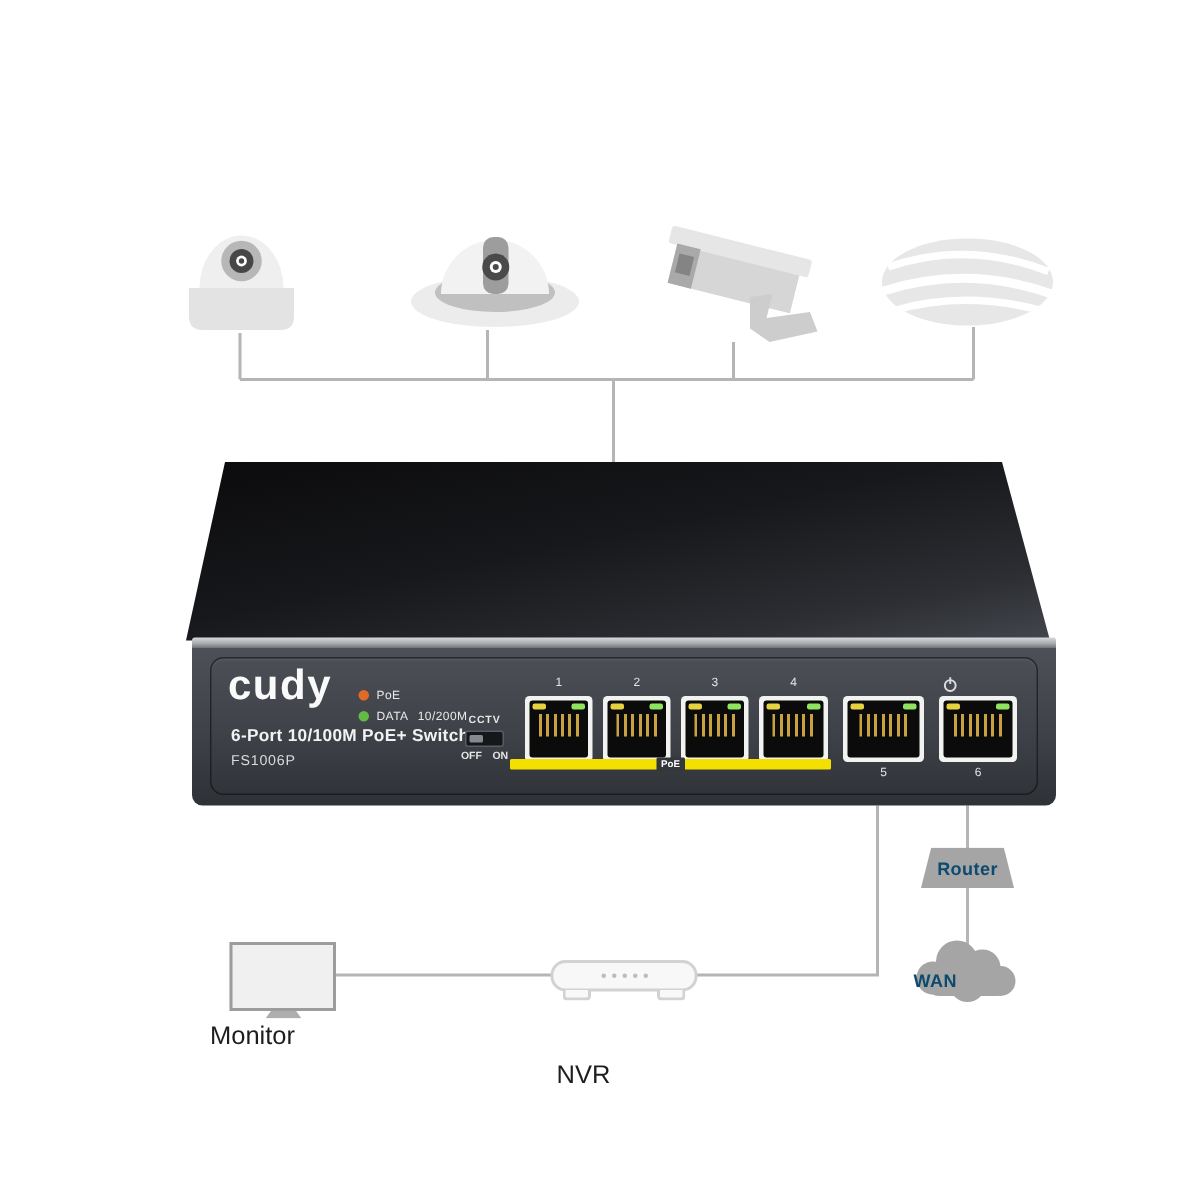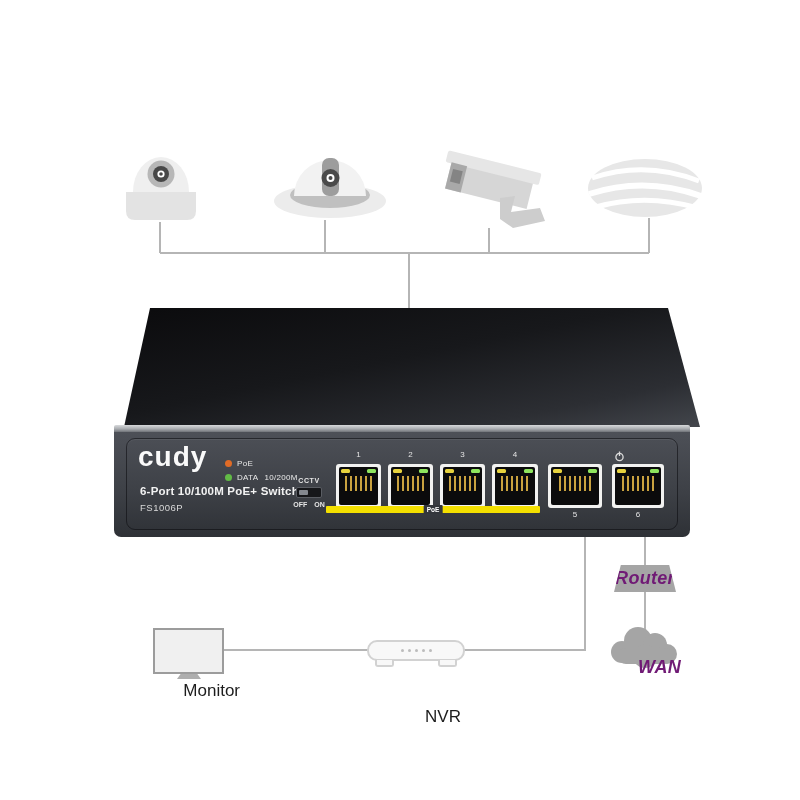--- a/index.html
+++ b/index.html
@@ -2,21 +2,21 @@
 <html><head>
 <meta charset="utf-8">
 <style>
   html,body{margin:0;padding:0;background:#fff;}
   .canvas{position:relative;width:800px;height:800px;background:#ffffff;overflow:hidden;
           font-family:"Liberation Sans",sans-serif;}
   .abs{position:absolute;}
   svg{display:block;}
 
   
-  .switch-front{position:absolute;left:114px;top:425px;width:576px;height:112px;}
+  .switch-front{position:absolute;left:128px;top:425px;width:576px;height:112px;}
   .edge-strip{position:absolute;left:0;top:0;width:100%;height:7px;
               background:linear-gradient(180deg,#d7d9db 0%,#a9acb0 55%,#707378 100%);
               border-radius:2px 2px 0 0;}
   .front-face{position:absolute;left:0;top:7px;width:100%;height:105px;
               background:linear-gradient(180deg,#4d5057 0%,#3e4147 55%,#2e3136 100%);
               border-radius:0 0 7px 7px;}
   .recess{position:absolute;left:12px;top:6px;width:550px;height:90px;
           border:1px solid rgba(10,10,12,.55);border-radius:9px;
           box-shadow:inset 0 1px 1px rgba(255,255,255,.07);}
 
@@ -55,26 +55,26 @@
   .monitor{position:absolute;left:153px;top:628px;width:71px;height:46px;background:#f0f0f0;
            border:2px solid #9c9c9c;box-sizing:border-box;}
   .monitor-stand{position:absolute;left:177px;top:674px;width:24px;height:5px;background:#aeaeae;
                  clip-path:polygon(15% 0,85% 0,100% 100%,0 100%);}
   .nvr{position:absolute;left:367px;top:640px;width:98px;height:21px;background:#f8f8f8;
        border:2px solid #d2d2d2;border-radius:10px;box-sizing:border-box;
        display:flex;align-items:center;justify-content:center;gap:4px;}
   .nvr-dot{width:3px;height:3px;border-radius:50%;background:#bcbcbc;}
   .nvr-foot{position:absolute;top:18px;width:15px;height:5px;background:#f8f8f8;
             border:2px solid #d2d2d2;border-top:none;border-radius:0 0 3px 3px;}
-  .dev-label{position:absolute;font-size:17px;color:#1d1d1d;text-align:right;}
+  .dev-label{position:absolute;font-size:17px;color:#1d1d1d;text-align:left;}
   .router{position:absolute;left:614px;top:565px;width:62px;height:27px;background:#a5a5a5;
           clip-path:polygon(11% 0,89% 0,100% 100%,0 100%);
           display:flex;align-items:center;justify-content:center;}
-  .router-label,.wan-label{color:#701a75;font-size:18px;font-weight:bold;letter-spacing:.3px;font-style:italic;}
-  .wan-text{position:absolute;left:609px;top:657px;width:72px;text-align:right;}
+  .router-label,.wan-label{color:#0c4a6e;font-size:12px;font-weight:bold;letter-spacing:.3px;}
+  .wan-text{position:absolute;left:609px;top:643px;width:72px;text-align:left;}
 </style>
 </head>
 <body>
 
 <div class="canvas">
 
   <svg class="abs" style="left:0;top:0" width="800" height="800">
     <g fill="none" stroke="#b5b5b5" stroke-width="2">
       <path d="M160,222 V253 M325,220 V253 M489,228 V253 M649,218 V253"></path>
       <path d="M160,253 H649"></path>

